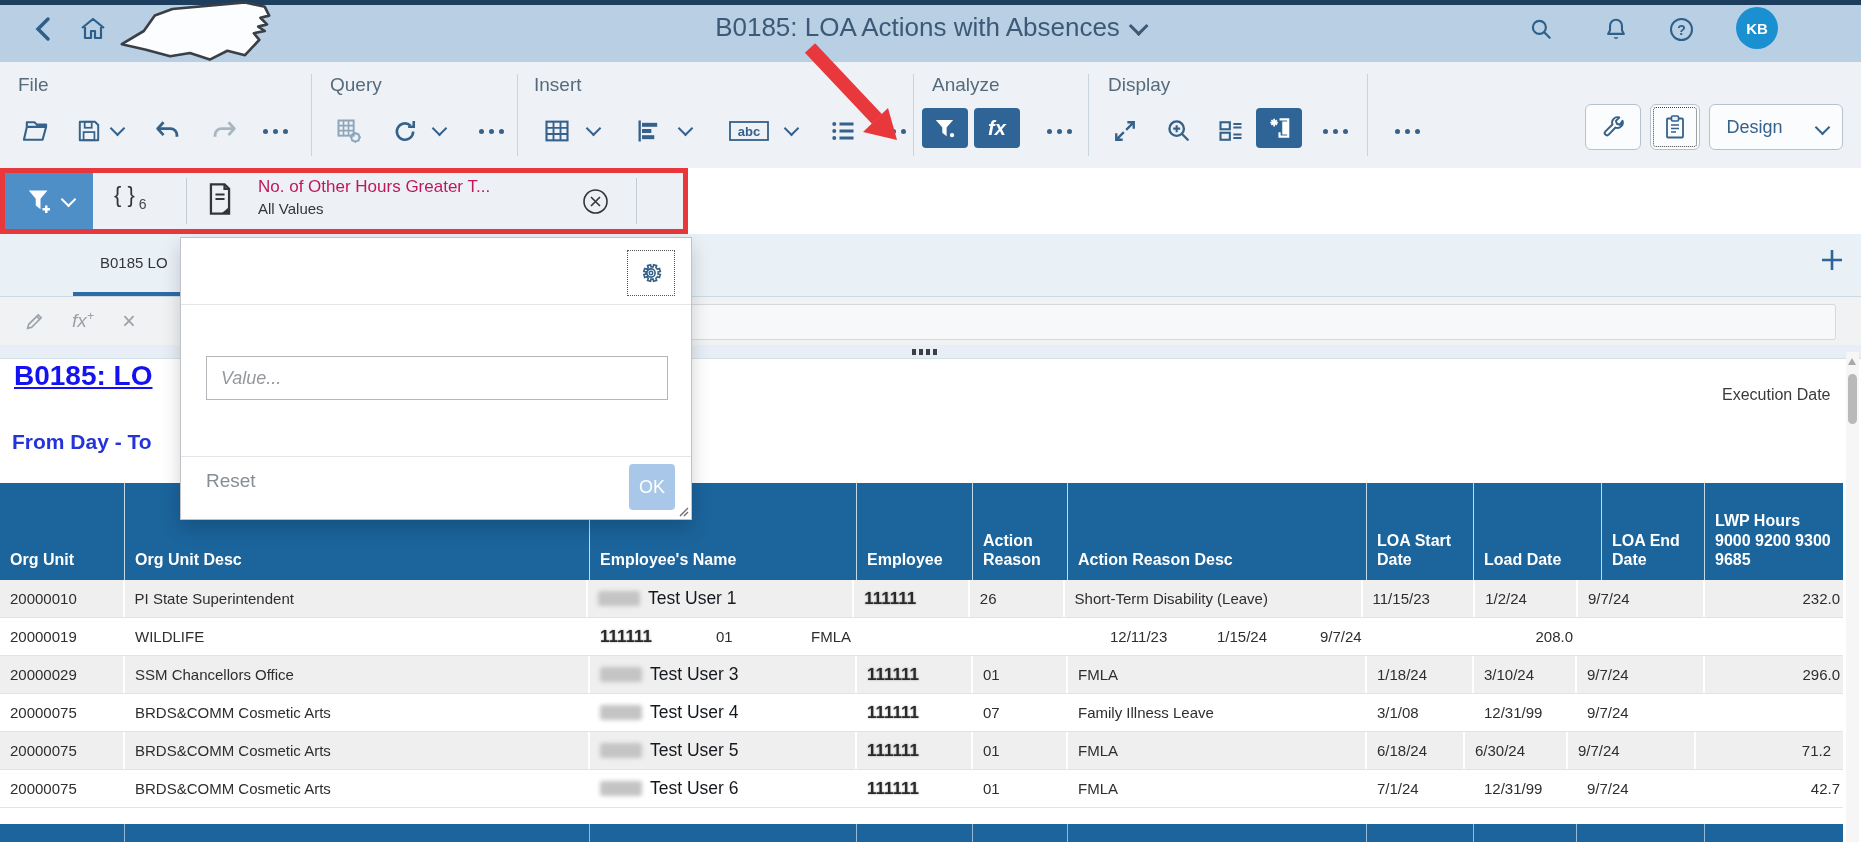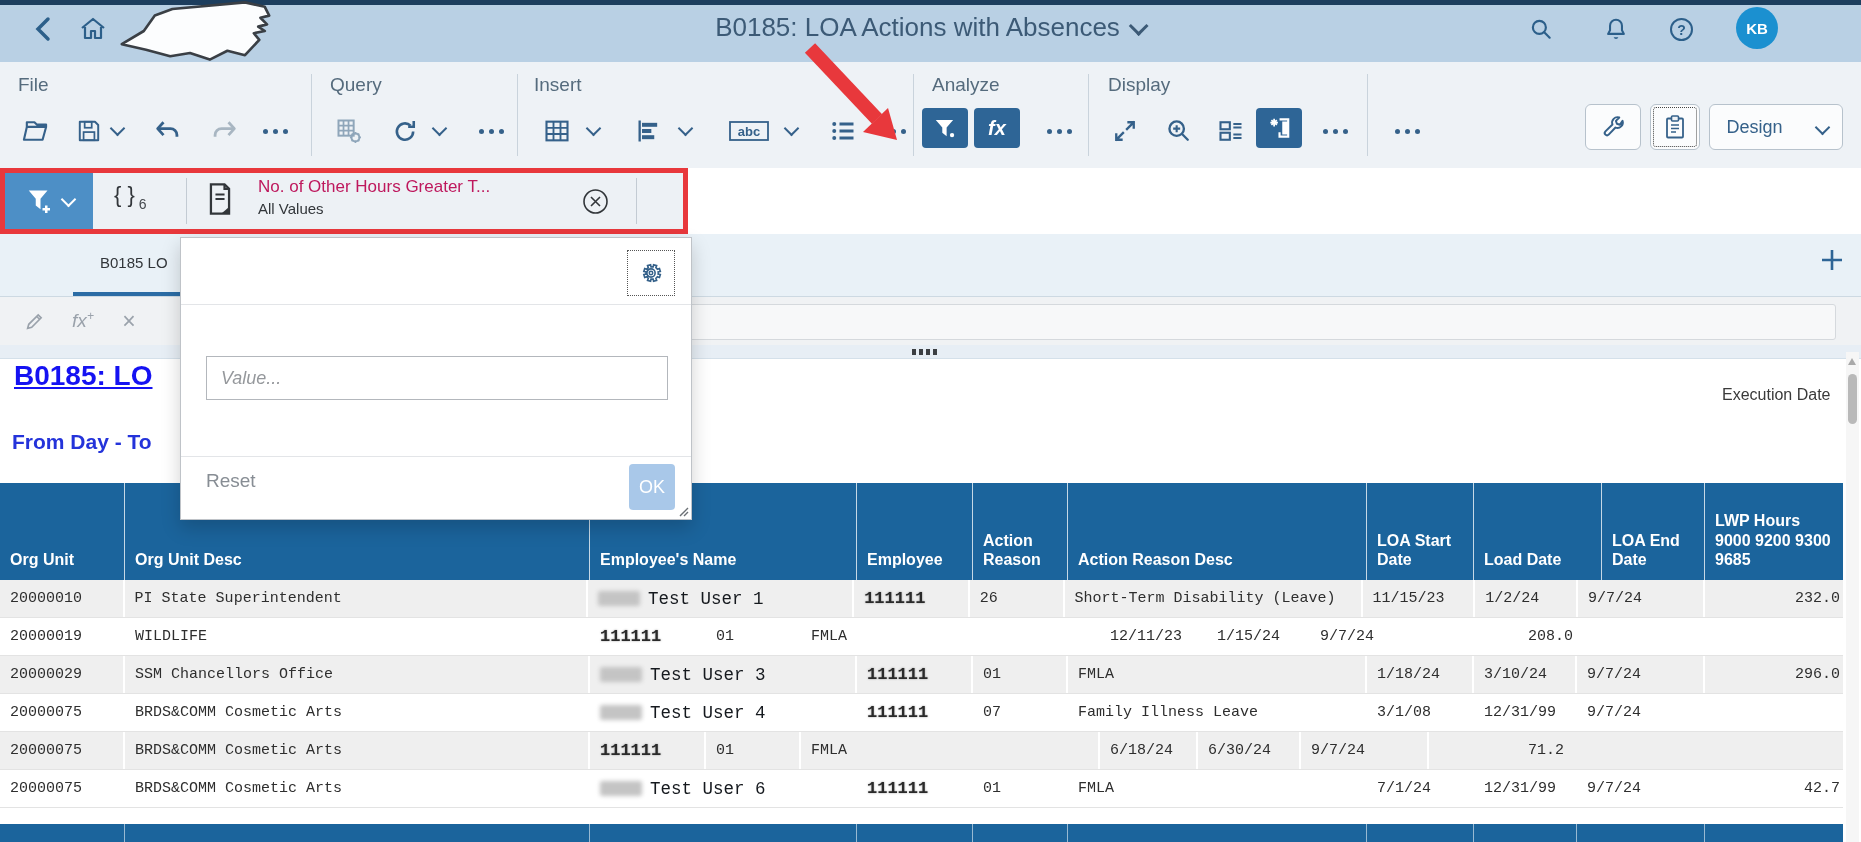--- a/index.html
+++ b/index.html
@@ -71,21 +71,21 @@
   #report-subtitle{left:12px;top:430px;font-size:21px;font-weight:bold;color:#2433da;white-space:nowrap;}
 
   
   #table{left:0;top:483px;width:1843px;z-index:1;}
   .thead{display:flex;height:97px;background:#1b649c;}
   .th{box-sizing:border-box;padding:0 6px 10px 10px;display:flex;align-items:flex-end;color:#fff;font-weight:bold;font-size:16px;line-height:1.22;border-right:1px solid rgba(255,255,255,.75);cursor:pointer;}
   .th:last-child{border-right:none;}
   .trow{display:flex;height:38px;font-size:15px;color:#2e2e2e;border-bottom:1px solid #e3e3e3;box-sizing:border-box;cursor:pointer;}
   .trow.odd{background:#efefef;}
   .trow.even{background:#ffffff;}
-  .td{box-sizing:border-box;padding-left:10px;display:flex;align-items:center;border-right:2px solid #fff;overflow:hidden;white-space:nowrap;font-family:Liberation Mono, monospace;}
+  .td{box-sizing:border-box;padding-left:10px;display:flex;align-items:center;border-right:2px solid #fff;overflow:hidden;white-space:nowrap;}
   .td:last-child{border-right:none;}
   .td.num{justify-content:flex-end;padding-right:3px;padding-left:0;}
   .td .redact{width:42px;height:15px;background:#c4c4c4;filter:blur(2px);border-radius:2px;margin-right:8px;flex:none;}
   .td .pname{font-size:17.5px;color:#15191e;}
   .td .pnum{font-size:17px;font-weight:bold;color:#2a2a2a;text-shadow:0 0 2px rgba(70,70,70,.55);}
   #bottom-band{left:0;top:824px;width:1843px;height:18px;display:flex;}
   #bottom-band .bc{height:18px;background:#1b649c;border-right:1px solid rgba(255,255,255,.55);box-sizing:border-box;}
   #bottom-band .bc:last-child{border-right:none;}
 
   
@@ -484,20 +484,24 @@
           <div class="td" style="width: 95px;">07</div>
           <div class="td" style="width: 299px; text-align: center;">Family Illness Leave</div>
           <div class="td" style="width: 107px;">3/1/08</div>
           <div class="td" style="width: 103px;">12/31/99</div>
           <div class="td" style="width: 128px;">9/7/24</div>
           <div class="td num" style="width: 138px;"></div>
         </div>
         <div class="trow odd">
           <div class="td" style="width: 125px;">20000075</div>
           <div class="td" style="width: 465px;">BRDS&amp;COMM  Cosmetic Arts</div>
+          <div class="td" style="width: 267px;">
+            <span class="redact"></span>
+            <span class="pname">Test User 5</span>
+          </div>
           <div class="td" style="width: 116px;">
             <span class="pnum">111111</span>
           </div>
           <div class="td" style="width: 95px;">01</div>
           <div class="td" style="width: 299px;">FMLA</div>
           <div class="td" style="width: 98px;">6/18/24</div>
           <div class="td" style="width: 103px;">6/30/24</div>
           <div class="td" style="width: 128px;">9/7/24</div>
           <div class="td num" style="width: 138px;">71.2</div>
         </div>

